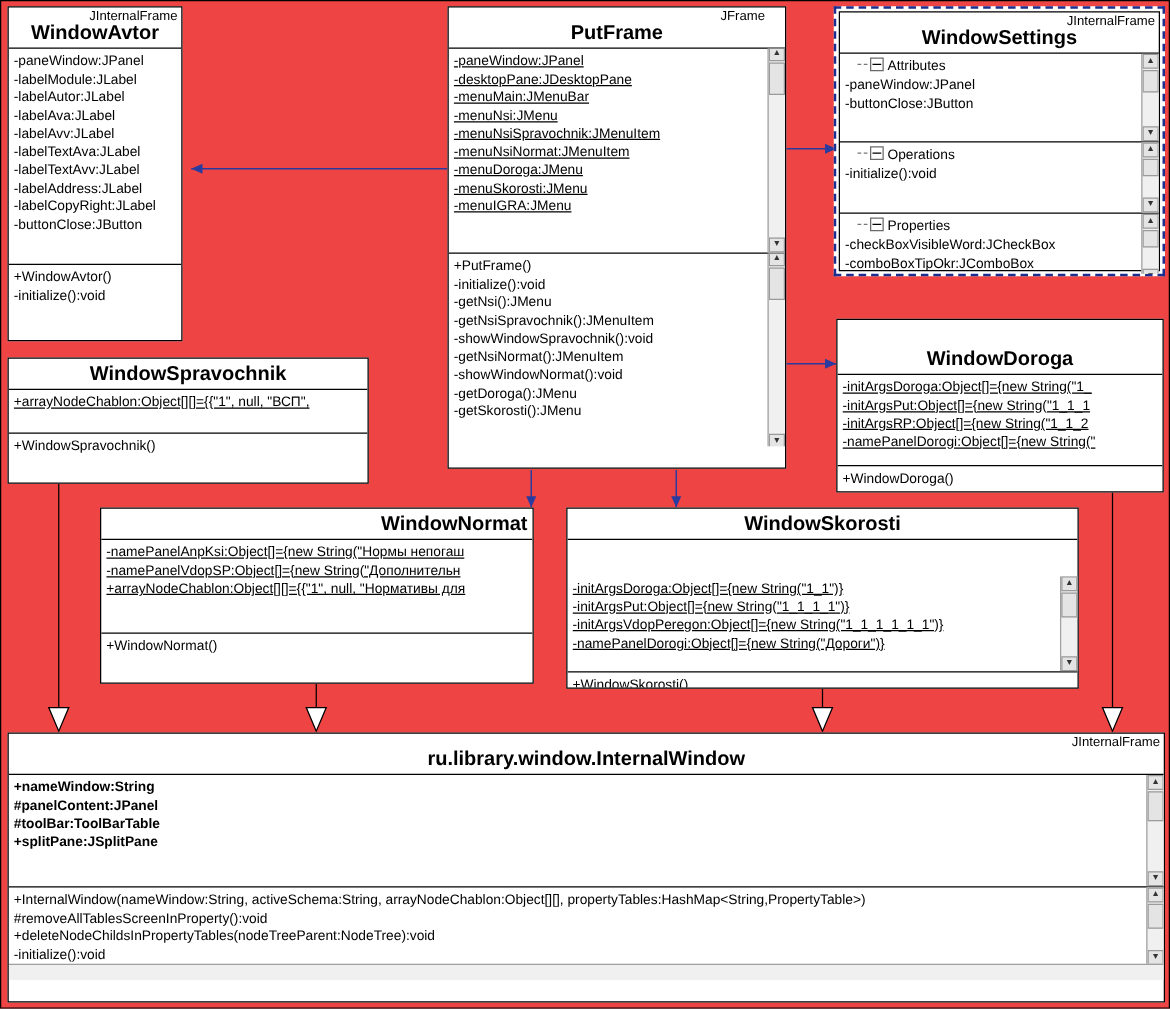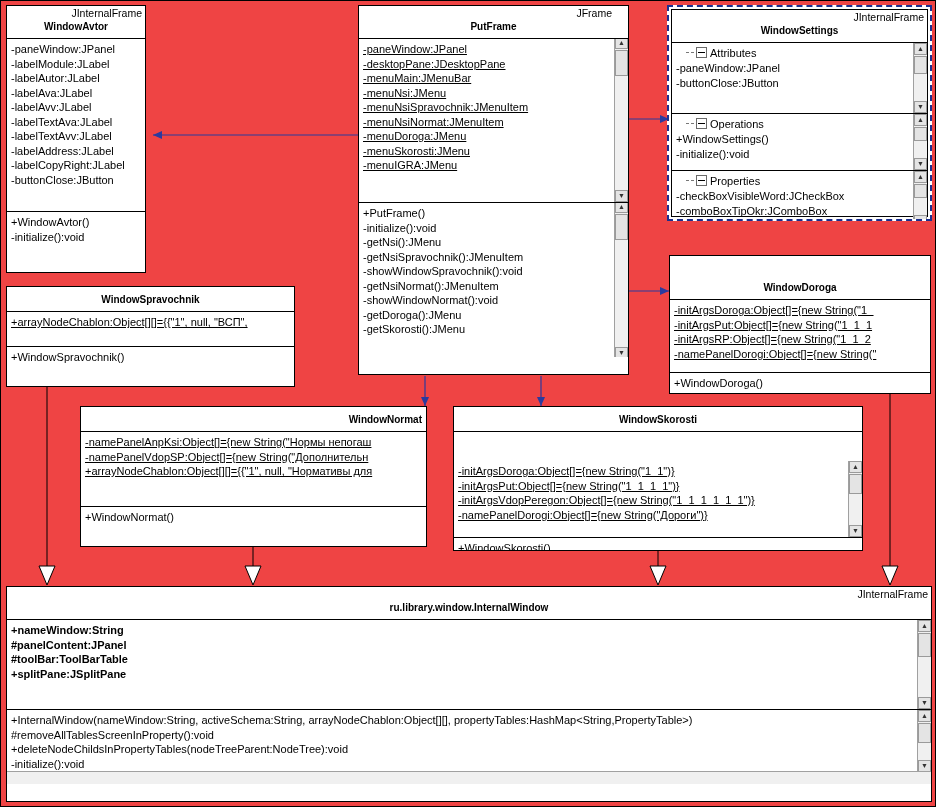--- a/index.html
+++ b/index.html
@@ -40,21 +40,21 @@
   }
   .uml .stereo {
     text-align: right;
     font-size: 10.5px;
     padding: 1px 3px 0 0;
     line-height: 12px;
   }
   .uml .title {
     text-align: center;
     font-weight: bold;
-    font-size: 10px;
+    font-size: 16px;
     padding: 1px 4px 4px 4px;
     line-height: 14px;
   }
   .uml .sep {
     border-top: 1px solid #000000;
     height: 0;
     font-size: 0;
     line-height: 0;
   }
   .compartment {
@@ -253,23 +253,20 @@
           <div class="thumb" style="height:18px;"></div>
           <div class="arrow bot">▼</div>
         </div>
       </div>
       <div class="sep"></div>
       <div class="compartment" style="height:50px;">
         <div class="tree-row">
           <span class="indent"></span><span class="dashline"></span><span class="tnode"></span><span>Operations</span>
         </div>
         <div class="tree-row">
-          <span>+WindowSettings()</span>
-        </div>
-        <div class="tree-row">
           <span>-initialize():void</span>
         </div>
         <div class="scrollbar" style="top:0; bottom:0;">
           <div class="arrow top">▲</div>
           <div class="thumb" style="height:14px;"></div>
           <div class="arrow bot">▼</div>
         </div>
       </div>
       <div class="sep"></div>
       <div class="compartment" style="height:50px;">

